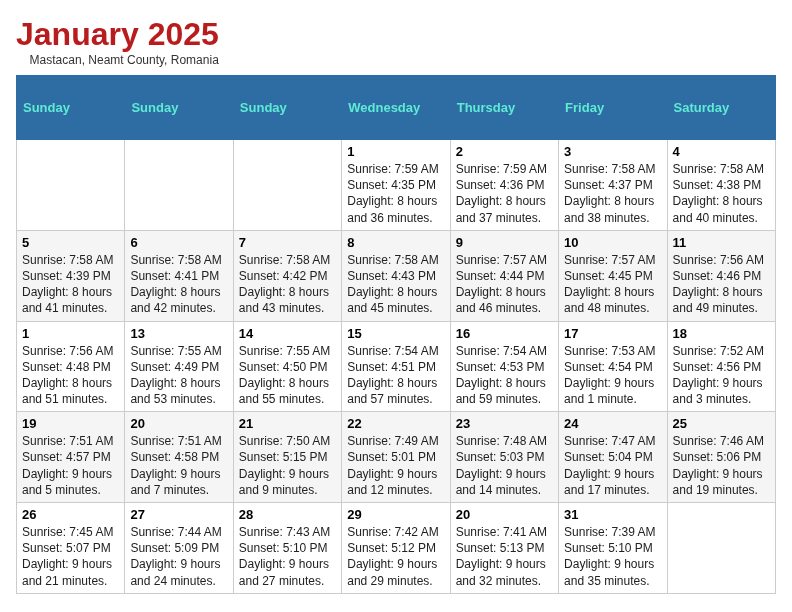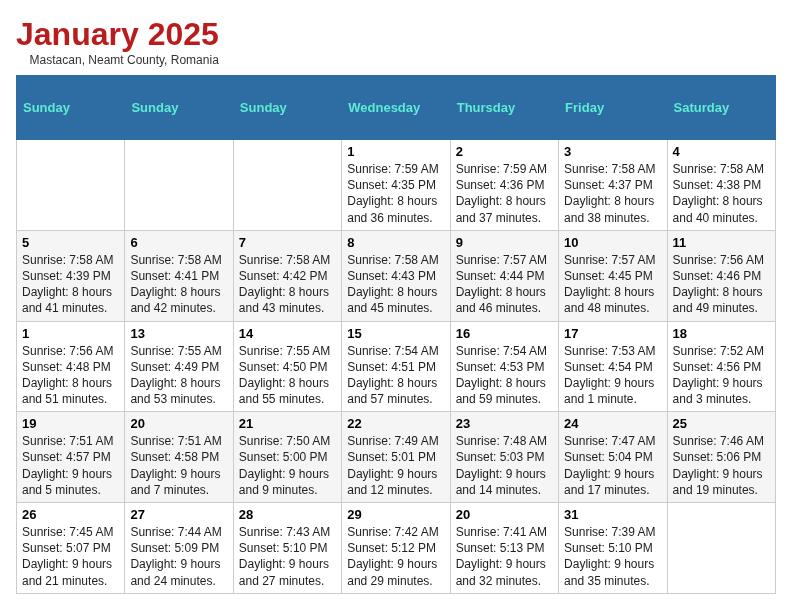--- a/index.html
+++ b/index.html
@@ -162,21 +162,21 @@
 Daylight: 9 hours and 3 minutes.</span></td>
       </tr>
       <tr>
         <td><span class="day-num">19</span><span class="cell-text" style="white-space: pre-line;">Sunrise: 7:51 AM
 Sunset: 4:57 PM
 Daylight: 9 hours and 5 minutes.</span></td>
         <td><span class="day-num">20</span><span class="cell-text" style="white-space: pre-line;">Sunrise: 7:51 AM
 Sunset: 4:58 PM
 Daylight: 9 hours and 7 minutes.</span></td>
         <td><span class="day-num">21</span><span class="cell-text" style="white-space: pre-line;">Sunrise: 7:50 AM
-Sunset: 5:00 PM
+Sunset: 5:15 PM
 Daylight: 9 hours and 9 minutes.</span></td>
         <td><span class="day-num">22</span><span class="cell-text" style="white-space: pre-line; margin-top: 45px;">Sunrise: 7:49 AM
 Sunset: 5:01 PM
 Daylight: 9 hours and 12 minutes.</span></td>
         <td><span class="day-num">23</span><span class="cell-text" style="white-space: pre-line;">Sunrise: 7:48 AM
 Sunset: 5:03 PM
 Daylight: 9 hours and 14 minutes.</span></td>
         <td><span class="day-num">24</span><span class="cell-text" style="white-space: pre-line;">Sunrise: 7:47 AM
 Sunset: 5:04 PM
 Daylight: 9 hours and 17 minutes.</span></td>

